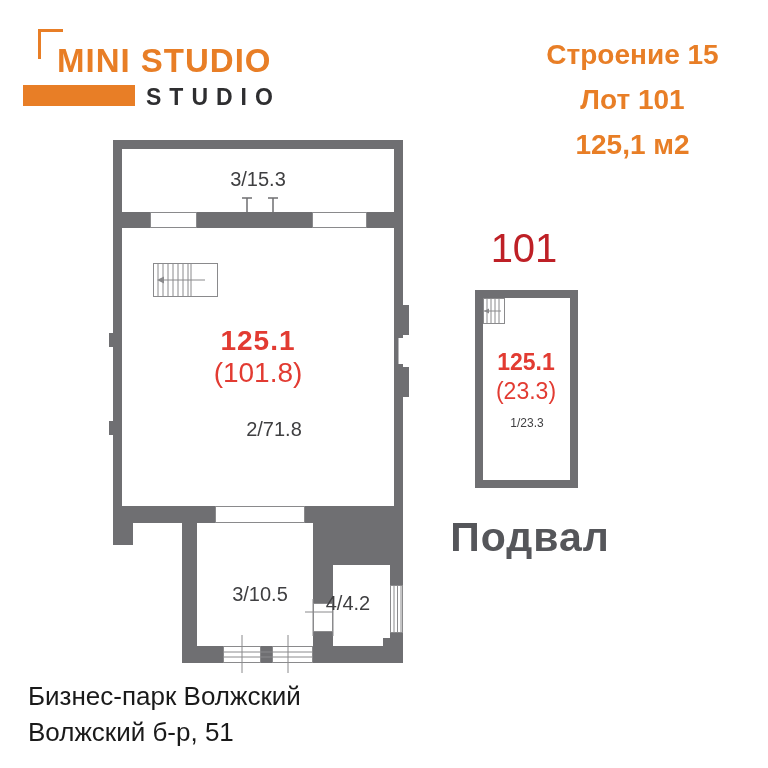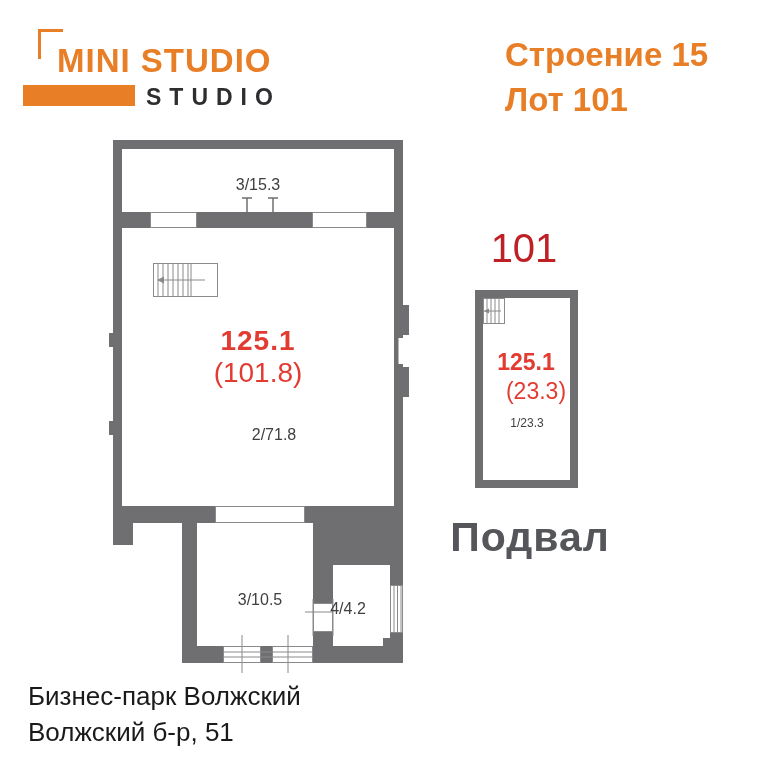--- a/index.html
+++ b/index.html
@@ -14,26 +14,26 @@
   
   .logo-bracket{position:absolute;left:38px;top:29px;width:22px;height:27px;
     border-top:3px solid var(--orange);border-left:3px solid var(--orange);}
   .logo-primary{position:absolute;left:57px;top:42px;font-size:33px;font-weight:bold;
     letter-spacing:1px;color:var(--orange);white-space:nowrap;}
   .logo-bar{position:absolute;left:23px;top:85px;width:112px;height:21px;background:var(--orange);}
   .logo-secondary{position:absolute;left:146px;top:84px;font-size:23px;font-weight:bold;
     letter-spacing:8px;color:#2E2E30;white-space:nowrap;}
 
   
-  .hdr{position:absolute;left:505px;top:32px;width:255px;
-    color:var(--orange);font-weight:bold;font-size:33px;line-height:45px;}
+  .hdr{position:absolute;left:505px;top:32px;width:255px;text-align:center;
+    color:var(--orange);font-weight:bold;font-size:28px;line-height:45px;}
 
   
   .lbl{position:absolute;text-align:center;white-space:nowrap;}
-  .lbl.small{font-size:16px;color:var(--label-gray);margin-top:8px;}
+  .lbl.small{font-size:20px;color:var(--label-gray);}
   .lbl.tiny{font-size:12px;color:var(--label-gray);}
   .lbl.red-big{font-size:28px;font-weight:bold;color:var(--red);letter-spacing:1px;}
   .lbl.red-sub{font-size:28px;color:var(--red);}
   .lbl.red-big-sm{font-size:23px;font-weight:bold;color:var(--red);}
   .lbl.red-sub-sm{font-size:23px;color:var(--red);}
   .lot-number{position:absolute;left:464px;top:226px;width:120px;text-align:center;
     font-size:40px;font-weight:normal;color:var(--dark-red);}
   .basement-caption{position:absolute;left:450px;top:514px;width:160px;text-align:center;
     font-size:41px;font-weight:bold;color:var(--caption-gray);letter-spacing:1px;}
 
@@ -51,20 +51,21 @@
   <div>
     <div class="logo-bracket"></div>
     <div class="logo-primary">MINI STUDIO</div>
     <div class="logo-bar"></div>
     <div class="logo-secondary">STUDIO</div>
   </div>
 
   <div class="hdr">
     <div>Строение 15</div>
     <div>Лот 101</div>
+    <div>125,1 м2</div>
   </div>
 
   <svg style="left:100px;top:133px;" width="310" height="540" viewBox="0 0 310 540">
     <g fill="var(--wall-gray)">
 
       <rect x="13" y="7" width="290" height="9"></rect>
       <rect x="13" y="7" width="9" height="88"></rect>
       <rect x="294" y="7" width="9" height="88"></rect>
 
       <rect x="13" y="79" width="37" height="16"></rect>
@@ -163,21 +164,21 @@
           <line x1="21" y1="11" x2="21" y2="37"></line>
         <line x1="25" y1="11" x2="25" y2="37"></line>
           <line x1="29" y1="11" x2="29" y2="37"></line>
         <line x1="13" y1="24" x2="31" y2="24"></line>
       </g>
       <path d="M19,21.5 L14,24 L19,26.5 Z" fill="var(--thin-line)"></path>
     </g>
   </svg>
 
   <div class="lbl red-big-sm" style="left:466px;top:349px;width:120px;">125.1</div>
-  <div class="lbl red-sub-sm" style="left:476px;top:378px;width:120px;">(23.3)</div>
+  <div class="lbl red-sub-sm" style="left:466px;top:378px;width:120px;">(23.3)</div>
   <div class="lbl tiny" style="left:467px;top:416px;width:120px;">1/23.3</div>
   <div class="basement-caption">Подвал</div>
 
   <div class="footer">
     <div>Бизнес-парк Волжский</div>
     <div>Волжский б-р, 51</div>
   </div>
 
 </div>
 

